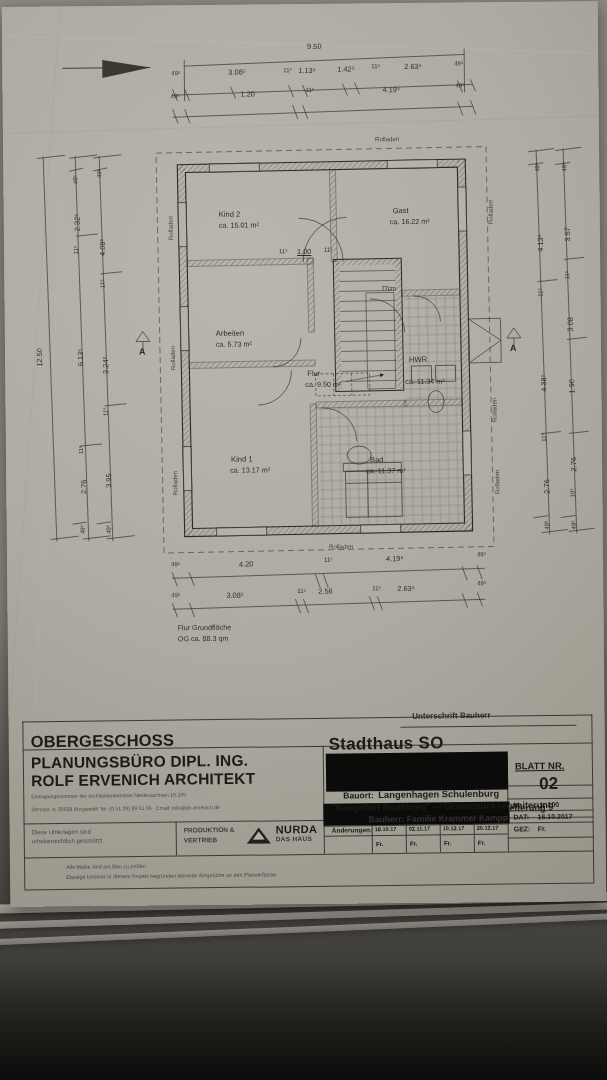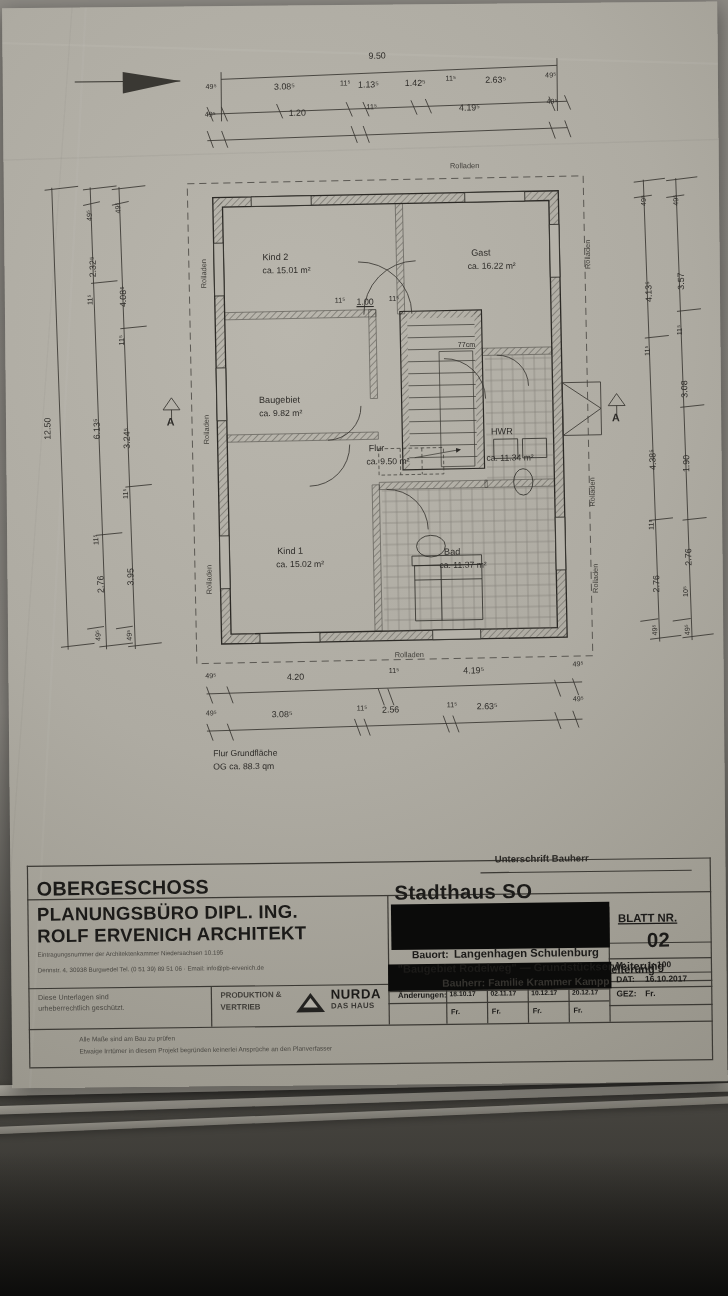--- a/index.html
+++ b/index.html
@@ -442,31 +442,31 @@
 
       <div class="plan-text netto" style="left:170px; top:618px;">Flur Grundfläche</div>
       <div class="plan-text netto" style="left:170px; top:629px;">OG ca. 88.3 qm</div>
 
       <div class="plan-text room-name" style="left:215px; top:205px;">Kind  2</div>
       <div class="plan-text room-area" style="left:215px; top:216px;">ca. 15.01 m²</div>
 
       <div class="plan-text room-name" style="left:389px; top:203px;">Gast</div>
       <div class="plan-text room-area" style="left:386px; top:214px;">ca. 16.22 m²</div>
 
-      <div class="plan-text room-name" style="left:211px; top:324px;">Baugebiet</div>
-      <div class="plan-text room-area" style="left:211px; top:335px;">ca. 9.82 m²</div>
+      <div class="plan-text room-name" style="left:211px; top:324px;">Arbeiten</div>
+      <div class="plan-text room-area" style="left:211px; top:335px;">ca. 5.73 m²</div>
 
       <div class="plan-text room-name" style="left:302px; top:365px;">Flur</div>
       <div class="plan-text room-area" style="left:300px; top:376px;">ca. 9.50 m²</div>
 
       <div class="plan-text room-name" style="left:404px; top:352px;">HWR</div>
       <div class="plan-text room-area" style="left:400px; top:374px;">ca. 11.34 m²</div>
 
       <div class="plan-text room-name" style="left:225px; top:450px;">Kind  1</div>
-      <div class="plan-text room-area" style="left:224px; top:461px;">ca. 15.02 m²</div>
+      <div class="plan-text room-area" style="left:224px; top:461px;">ca. 13.17 m²</div>
 
       <div class="plan-text room-name" style="left:364px; top:452px;">Bad</div>
       <div class="plan-text room-area" style="left:360px; top:463px;">ca. 11.37 m²</div>
 
       <div class="plan-text dim-s" style="left:275px; top:244px;">11⁵</div>
       <div class="plan-text dim" style="left:293px; top:243px;text-decoration:underline;">1.00</div>
       <div class="plan-text dim-s" style="left:320px; top:243px;">11⁵</div>
 
       <div class="plan-text dim-s" style="left:377px; top:282px;">77cm</div>
 

